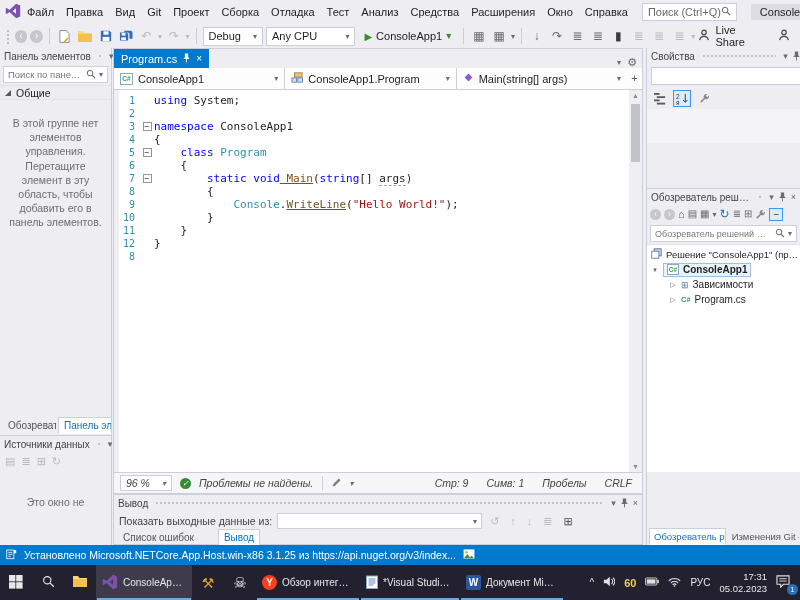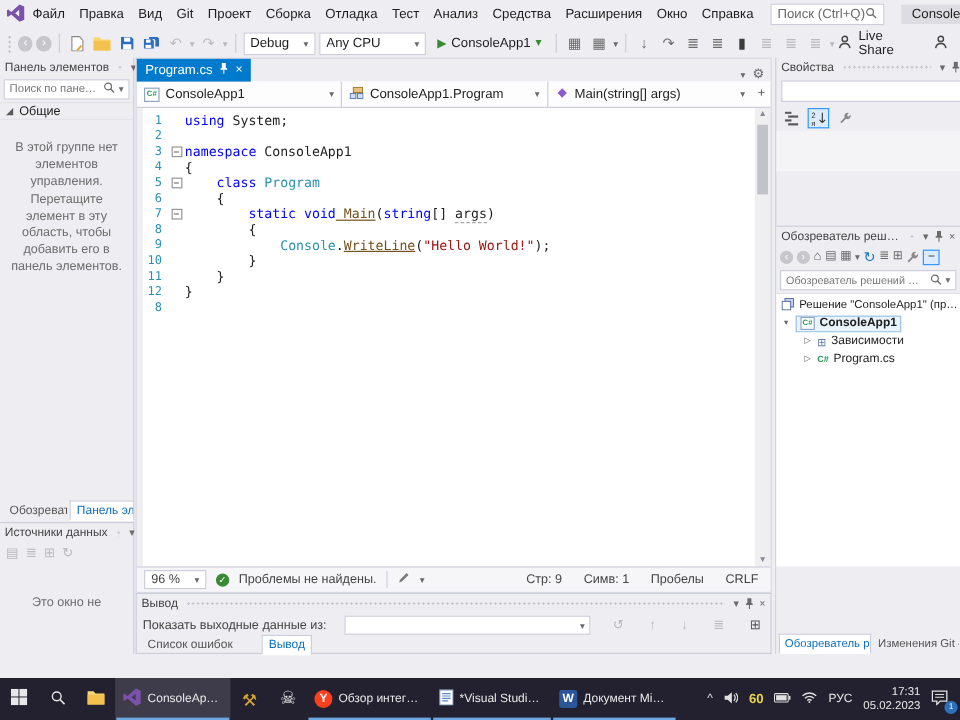--- a/index.html
+++ b/index.html
@@ -74,27 +74,27 @@
   .ln{width:26px;text-align:right;padding-right:5px;color:#2B91AF;font-size:10px;}
   .fc{width:14px;display:flex;align-items:center;justify-content:center;}
   .foldbox{width:9px;height:9px;border:1px solid #969696;background:#fff;color:#333;font-size:8px;line-height:7px;text-align:center;}
   .ct{white-space:pre;}
   .s-kw{color:#0000FF;} .s-typ{color:#2B91AF;} .s-mth{color:#74531F;text-decoration:underline;} .s-str{color:#A31515;} .s-pl{color:#1E1E1E;}
   .s-prm{color:#1E1E1E;border-bottom:1px dashed #A6A6A6;text-align:right;}
   #vscroll{position:absolute;right:0;top:41px;bottom:21px;width:13px;background:#EFEFF2;}
   #vscroll .arr{position:absolute;left:0;width:13px;text-align:center;color:#868999;font-size:7px;}
   #vthumb{position:absolute;left:2px;right:2px;top:14px;height:58px;background:#C2C3C9;}
   #edstatus{position:absolute;left:0;right:0;bottom:0;height:21px;background:#F6F6F9;border-top:1px solid #CCCEDB;
-    display:flex;align-items:center;padding:0 6px;gap:8px;font-size:10.5px;color:#444;}
+    display:flex;align-items:center;padding:0 6px;gap:8px;font-size:10.5px;color:#444;font-style:italic;}
   #zoom-combo{display:flex;align-items:center;gap:6px;background:#fff;border:1px solid #CCCEDB;height:16px;padding:0 5px;width:52px;}
   .okc{width:11px;height:11px;border-radius:50%;background:#388A34;color:#fff;font-size:8px;line-height:11px;text-align:center;}
   #edstatus .right{margin-left:auto;display:flex;gap:18px;margin-right:4px;}
 
   
-  #out-controls{height:20px;display:flex;align-items:center;padding:0 5px;gap:5px;font-size:10.5px;color:#444;justify-content:space-between;}
+  #out-controls{height:20px;display:flex;align-items:center;padding:0 5px;gap:5px;font-size:10.5px;color:#444;}
   #out-combo{width:205px;height:16px;background:#fff;border:1px solid #CCCEDB;display:flex;align-items:center;padding:0 4px;}
   #out-combo .cdn{margin-left:auto;}
   .oic{color:#B9B9C0;font-size:11px;padding:0 3px;}
   .oic.dark{color:#555;}
   #out-tabs{height:15px;display:flex;align-items:flex-end;padding-left:3px;gap:18px;}
 
   
   #props-combo{margin:3px 4px;height:18px;background:#fff;border:1px solid #CCCEDB;display:flex;align-items:center;padding:0 4px;}
   #props-combo .cdn{margin-left:auto;}
   #props-icons{display:flex;gap:4px;padding:2px 4px;align-items:center;}
@@ -638,20 +638,33 @@
           <span class="ell">Program.cs</span>
         </div>
       </div>
     </div>
     <div class="rdock-tabs">
       <span class="rtab act">Обозреватель реше...</span>
       <span class="rtab">Изменения Git — п...</span>
     </div>
   </div>
 
+  <div id="statusbar" class="abs">
+    <span><svg width="11" height="12" viewBox="0 0 14 14">
+          <rect x="1" y="2" width="9" height="11" fill="none" stroke="#fff"></rect>
+          <path stroke="#fff" d="M3 5h5M3 7.5h5M3 10h3"></path>
+          <rect x="10" y="2" width="3" height="4" fill="#fff"></rect>
+        </svg></span>
+    <span class="ell" style="max-width:470px">Установлено Microsoft.NETCore.App.Host.win-x86 3.1.25 из https://api.nuget.org/v3/index...</span>
+    <span><svg width="12" height="10" viewBox="0 0 14 12">
+          <rect x=".5" y=".5" width="13" height="11" fill="#fff"></rect>
+          <circle cx="4" cy="4" r="1.5" fill="#E8A33D"></circle>
+          <path fill="#4C8A3C" d="M1 11l4-5 3 4 2-2 3 3z"></path>
+        </svg></span>
+  </div>
 
   <div id="taskbar" class="abs">
     <div class="tkbtn" style="width:32px">
         <span><svg width="14" height="14" viewBox="0 0 14 14">
             <g fill="#E8E8E8">
               <rect width="6.4" height="6.4"></rect>
               <rect x="7.2" width="6.4" height="6.4"></rect>
               <rect y="7.2" width="6.4" height="6.4"></rect>
               <rect x="7.2" y="7.2" width="6.4" height="6.4"></rect>
             </g>

